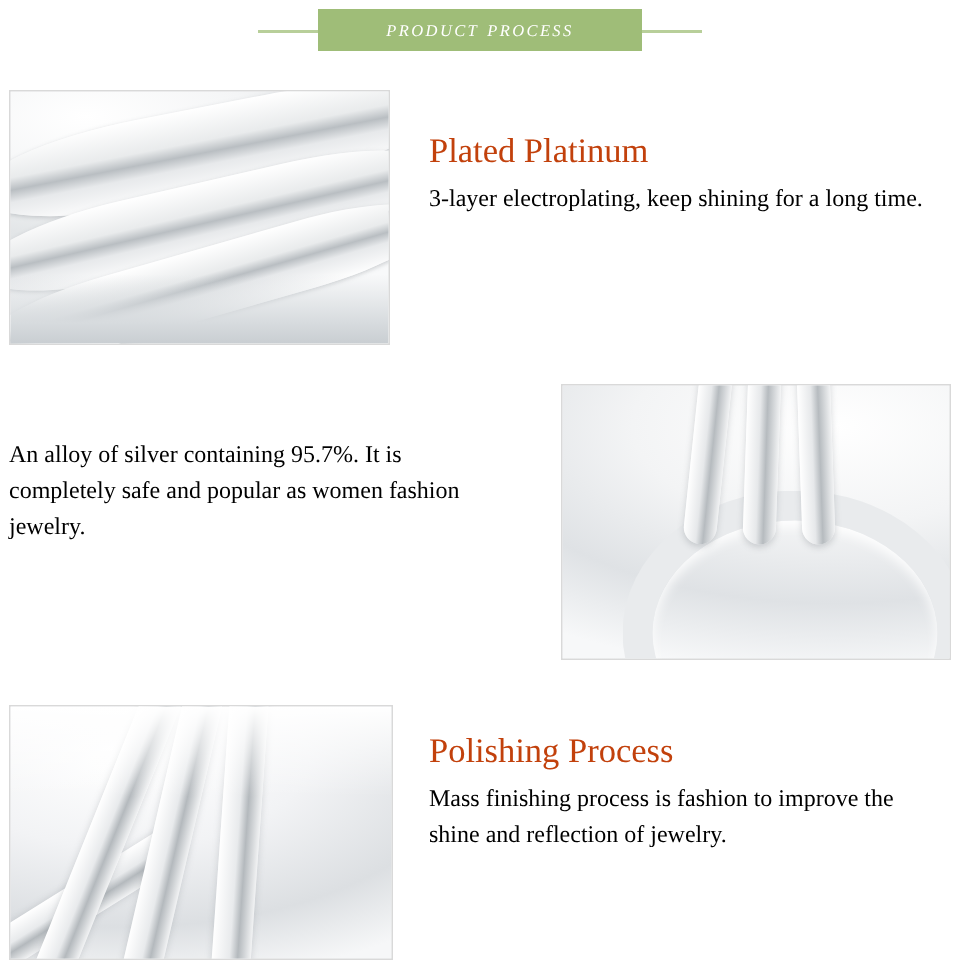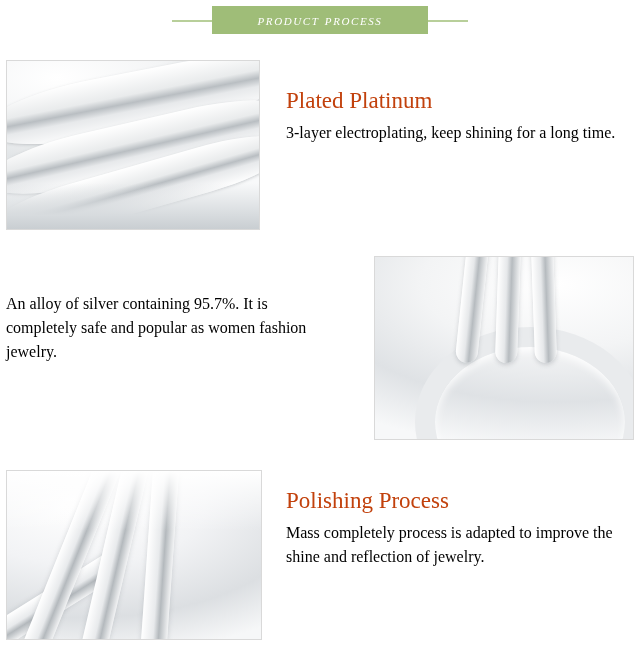--- a/index.html
+++ b/index.html
@@ -208,14 +208,14 @@
     <div class="strand s4"></div>
     <div class="strand s1"></div>
     <div class="strand s2"></div>
     <div class="strand s3"></div>
     <div class="glow"></div>
   </div>
 </div>
 
 <div class="block" id="block-polish">
   <h2>Polishing Process</h2>
-  <p>Mass completely process is adapted to improve the shine and reflection of jewelry.</p>
+  <p>Mass finishing process is fashion to improve the shine and reflection of jewelry.</p>
 </div>
 
 </body></html>

